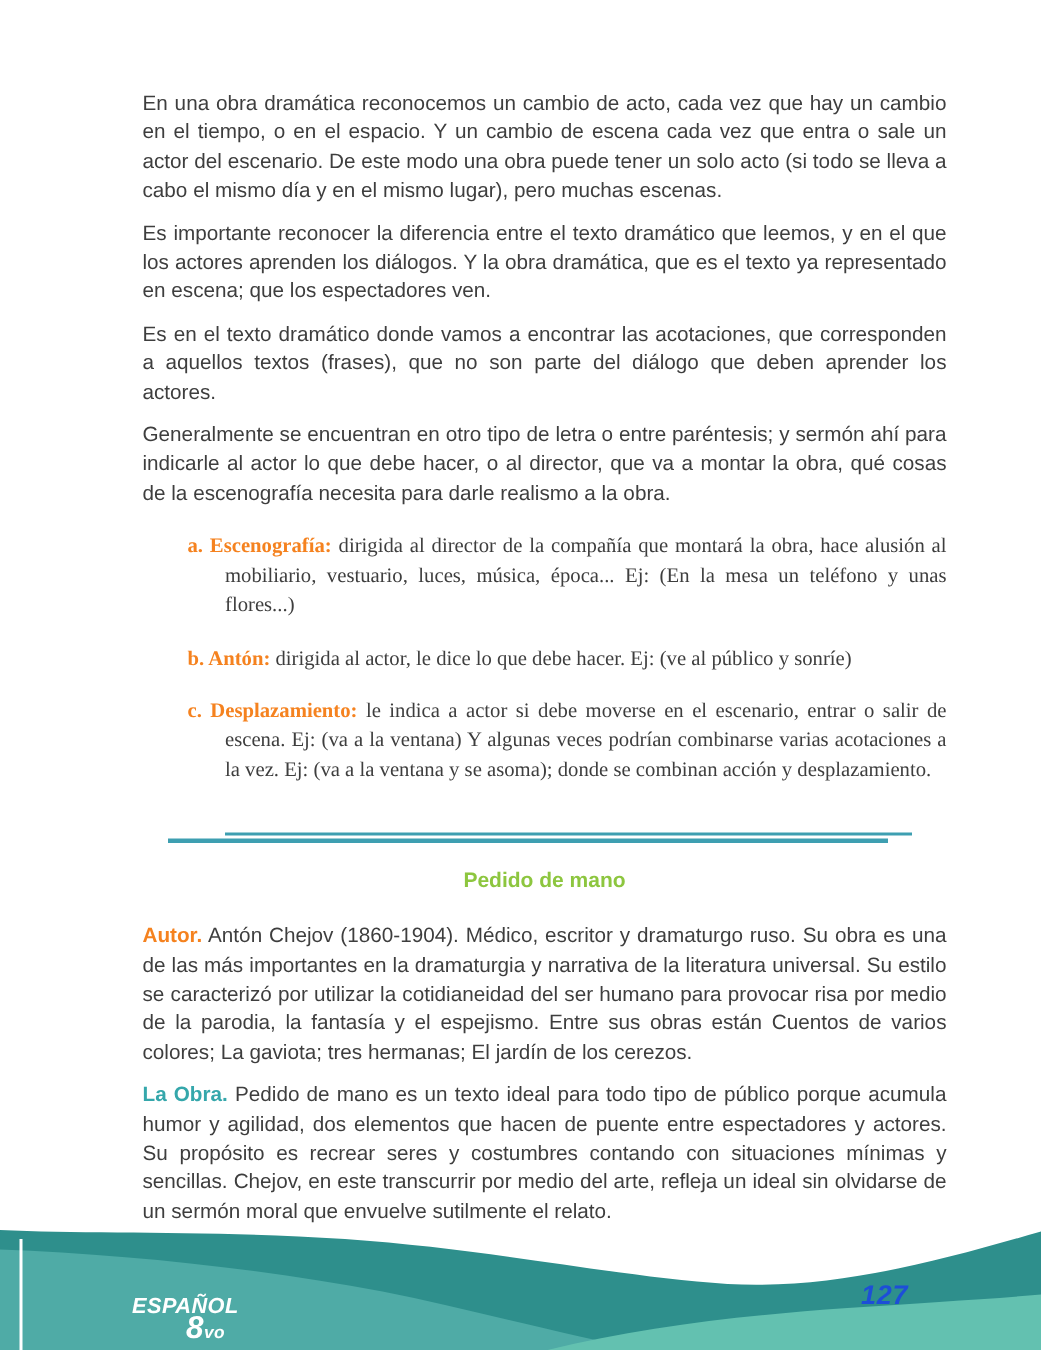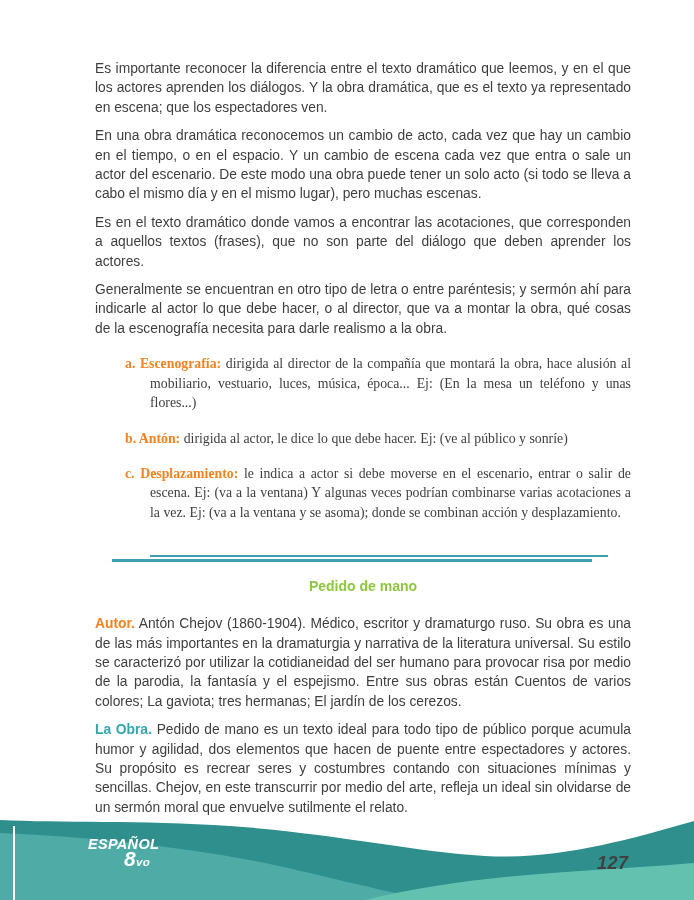--- a/index.html
+++ b/index.html
@@ -29,38 +29,38 @@
   .lead-orange{font-weight:bold;color:#f5821f;}
   .lead-teal{font-weight:bold;color:#35a7ab;}
   .lead-bold{font-weight:normal;}
   .footer{position:absolute;left:0;bottom:0;width:694px;height:90px;}
   .footer svg{position:absolute;left:0;top:0;display:block;}
   .footer-line{position:absolute;left:13px;top:16px;width:2px;height:74px;background:#ffffff;}
   .subject{
     position:absolute;left:88px;top:27px;width:68px;color:#ffffff;
     font-style:italic;font-weight:600;letter-spacing:0.3px;line-height:14px;
   }
-  .subject .l1{font-size:14.5px;text-align:left;display:block;}
+  .subject .l1{font-size:14.5px;text-align:left;display:block;margin-top:27px;}
   .subject .l2{display:block;text-align:right;padding-right:6px;margin-top:1px;}
   .subject .big{font-size:21px;font-weight:700;}
   .subject .small{font-size:11.5px;}
   .page-number{
-    position:absolute;left:597px;top:43px;color:#404040;font-weight:700;
+    position:absolute;left:574px;top:43px;color:#1d4ed8;font-weight:700;
     font-size:18px;font-style:italic;letter-spacing:0.5px;
   }
 </style>
 </head>
 <body>
 
 <div class="page">
 
   <div class="content">
 
+    <p>En una obra dramática reconocemos un cambio de acto, cada vez que hay un cambio en el tiempo, o en el espacio.  Y un cambio de escena cada vez que entra o sale un actor del escenario.  De este modo una obra puede tener un solo acto (si todo se lleva a cabo el mismo día y en el mismo lugar), pero muchas escenas.</p>
     <p>Es importante reconocer la diferencia entre el texto dramático que leemos, y en el que los actores aprenden los diálogos.  Y la obra dramática, que es el texto ya representado en escena; que los espectadores ven.</p>
-    <p>En una obra dramática reconocemos un cambio de acto, cada vez que hay un cambio en el tiempo, o en el espacio.  Y un cambio de escena cada vez que entra o sale un actor del escenario.  De este modo una obra puede tener un solo acto (si todo se lleva a cabo el mismo día y en el mismo lugar), pero muchas escenas.</p>
     <p>Es en el texto dramático donde vamos a encontrar las acotaciones, que corresponden a aquellos textos (frases), que no son parte del diálogo que deben aprender los actores.</p>
     <p>Generalmente se encuentran en otro tipo de letra o entre paréntesis; y sermón ahí para indicarle al actor lo que debe hacer, o al director, que va a montar la obra, qué cosas de la escenografía necesita para darle realismo a la obra.</p>
 
 
     <ul class="acot-list">
       <li class="item-a"><span class="acot-label">a. Escenografía:</span> <span>dirigida al director de la compañía que montará la obra, hace alusión al mobiliario, vestuario, luces, música, época... Ej: (En la mesa un teléfono y unas flores...)</span></li>
       <li class="item-b"><span class="acot-label">b. Antón:</span> <span>dirigida al actor, le dice lo que debe hacer. Ej:  (ve al público y sonríe)</span></li>
       <li class="item-c"><span class="acot-label">c. Desplazamiento:</span> <span>le indica a actor si debe moverse en el escenario, entrar o salir de escena. Ej: (va a la ventana) Y algunas veces podrían combinarse varias acotaciones a la vez. Ej: (va a la ventana y se asoma); donde se combinan acción y desplazamiento.</span></li>
     </ul>
 

